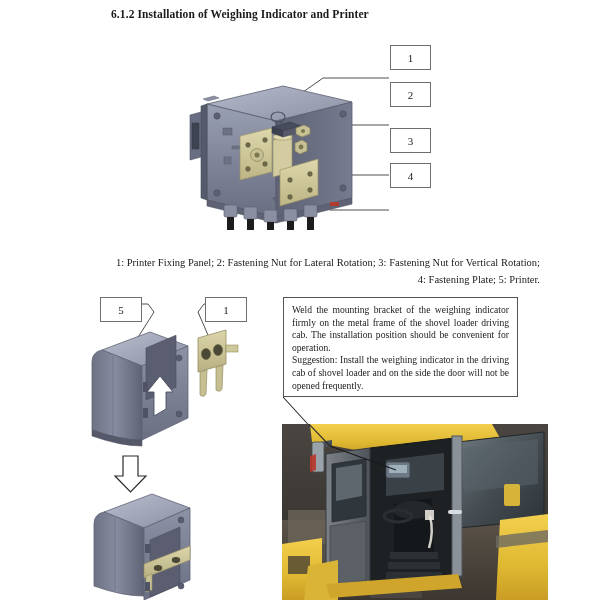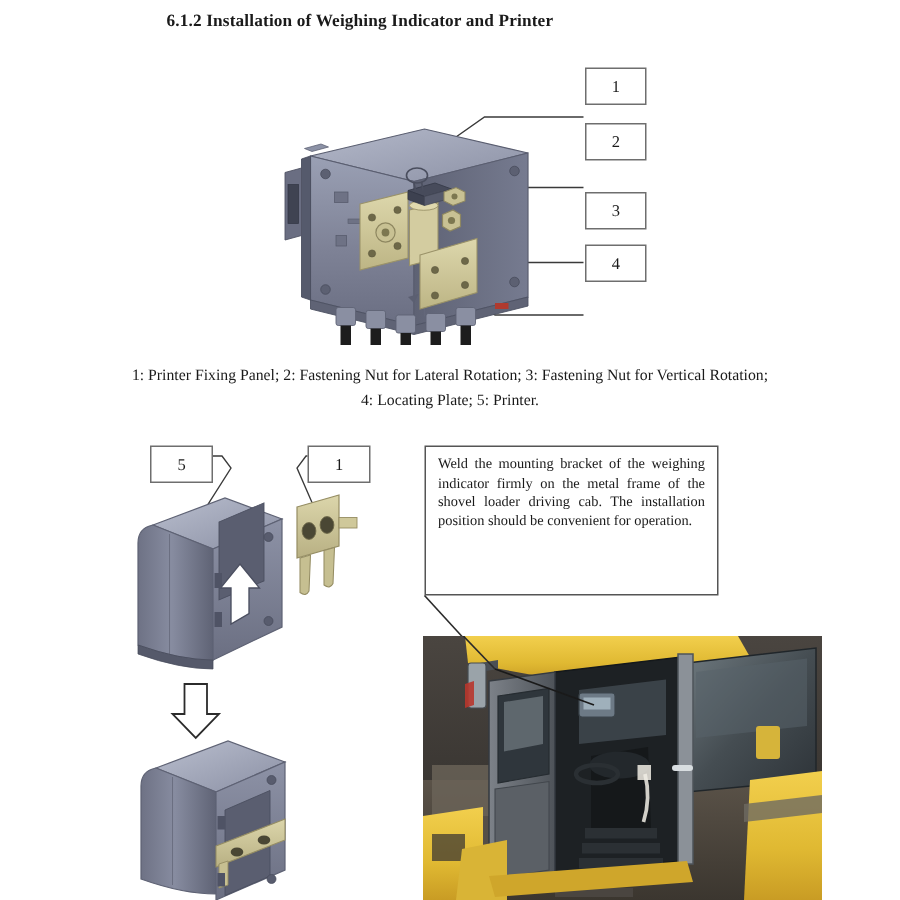--- a/index.html
+++ b/index.html
@@ -50,37 +50,37 @@
     height: 195px;
   }
   #figure-top svg, #figure-lower svg, #figure-photo svg {
     display: block;
   }
 
   
   #figure-caption {
     position: absolute;
     left: 60px;
-    top: 242px;
+    top: 254px;
     width: 480px;
-    text-align: center;
+    text-align: right;
     font-size: 10.5px;
     line-height: 17px;
   }
   #figure-caption .cap-line {
     display: block;
     white-space: nowrap;
   }
 
   
   #instruction-box {
     position: absolute;
     left: 283px;
     top: 297px;
-    width: 196px;
+    width: 235px;
     height: 100px;
     border: 1.2px solid #555555;
     box-sizing: border-box;
     background: #ffffff;
     padding: 6px 8px 4px 8px;
   }
   #instruction-box p {
     margin: 0;
     font-size: 9.6px;
     line-height: 12.6px;
@@ -261,25 +261,26 @@
 </div>
 <div class="callout-box" style="left:390px; top:128px; width:41px; height:25px;">
   <span>3</span>
 </div>
 <div class="callout-box" style="left:390px; top:163px; width:41px; height:25px;">
   <span>4</span>
 </div>
 
 <div id="figure-caption">
   <span class="cap-line">1: Printer Fixing Panel;    2: Fastening Nut for Lateral Rotation;    3: Fastening Nut for Vertical Rotation;</span>
-  <span class="cap-line">4: Locating Plate;    5: Printer.</span>
+  <span class="cap-line">4: Fastening Plate;    5: Printer.</span>
 </div>
 
 <div id="instruction-box">
   <p>Weld the mounting bracket of the weighing indicator firmly on the metal frame of the shovel loader driving cab. The installation position should be convenient for operation.</p>
+  <p>Suggestion: Install the weighing indicator in the driving cab of shovel loader and on the side the door will not be opened frequently.</p>
 </div>
 
 <svg id="photo-leader">
   <line x1="13" y1="7" x2="78" y2="78" stroke="#2b2b2b" stroke-width="1.1"></line>
 </svg>
 
 <div id="figure-lower">
   <svg width="200" height="310" viewBox="0 0 200 310">
     <defs>
       <linearGradient id="prBody" x1="0" y1="0" x2="1" y2="0">

